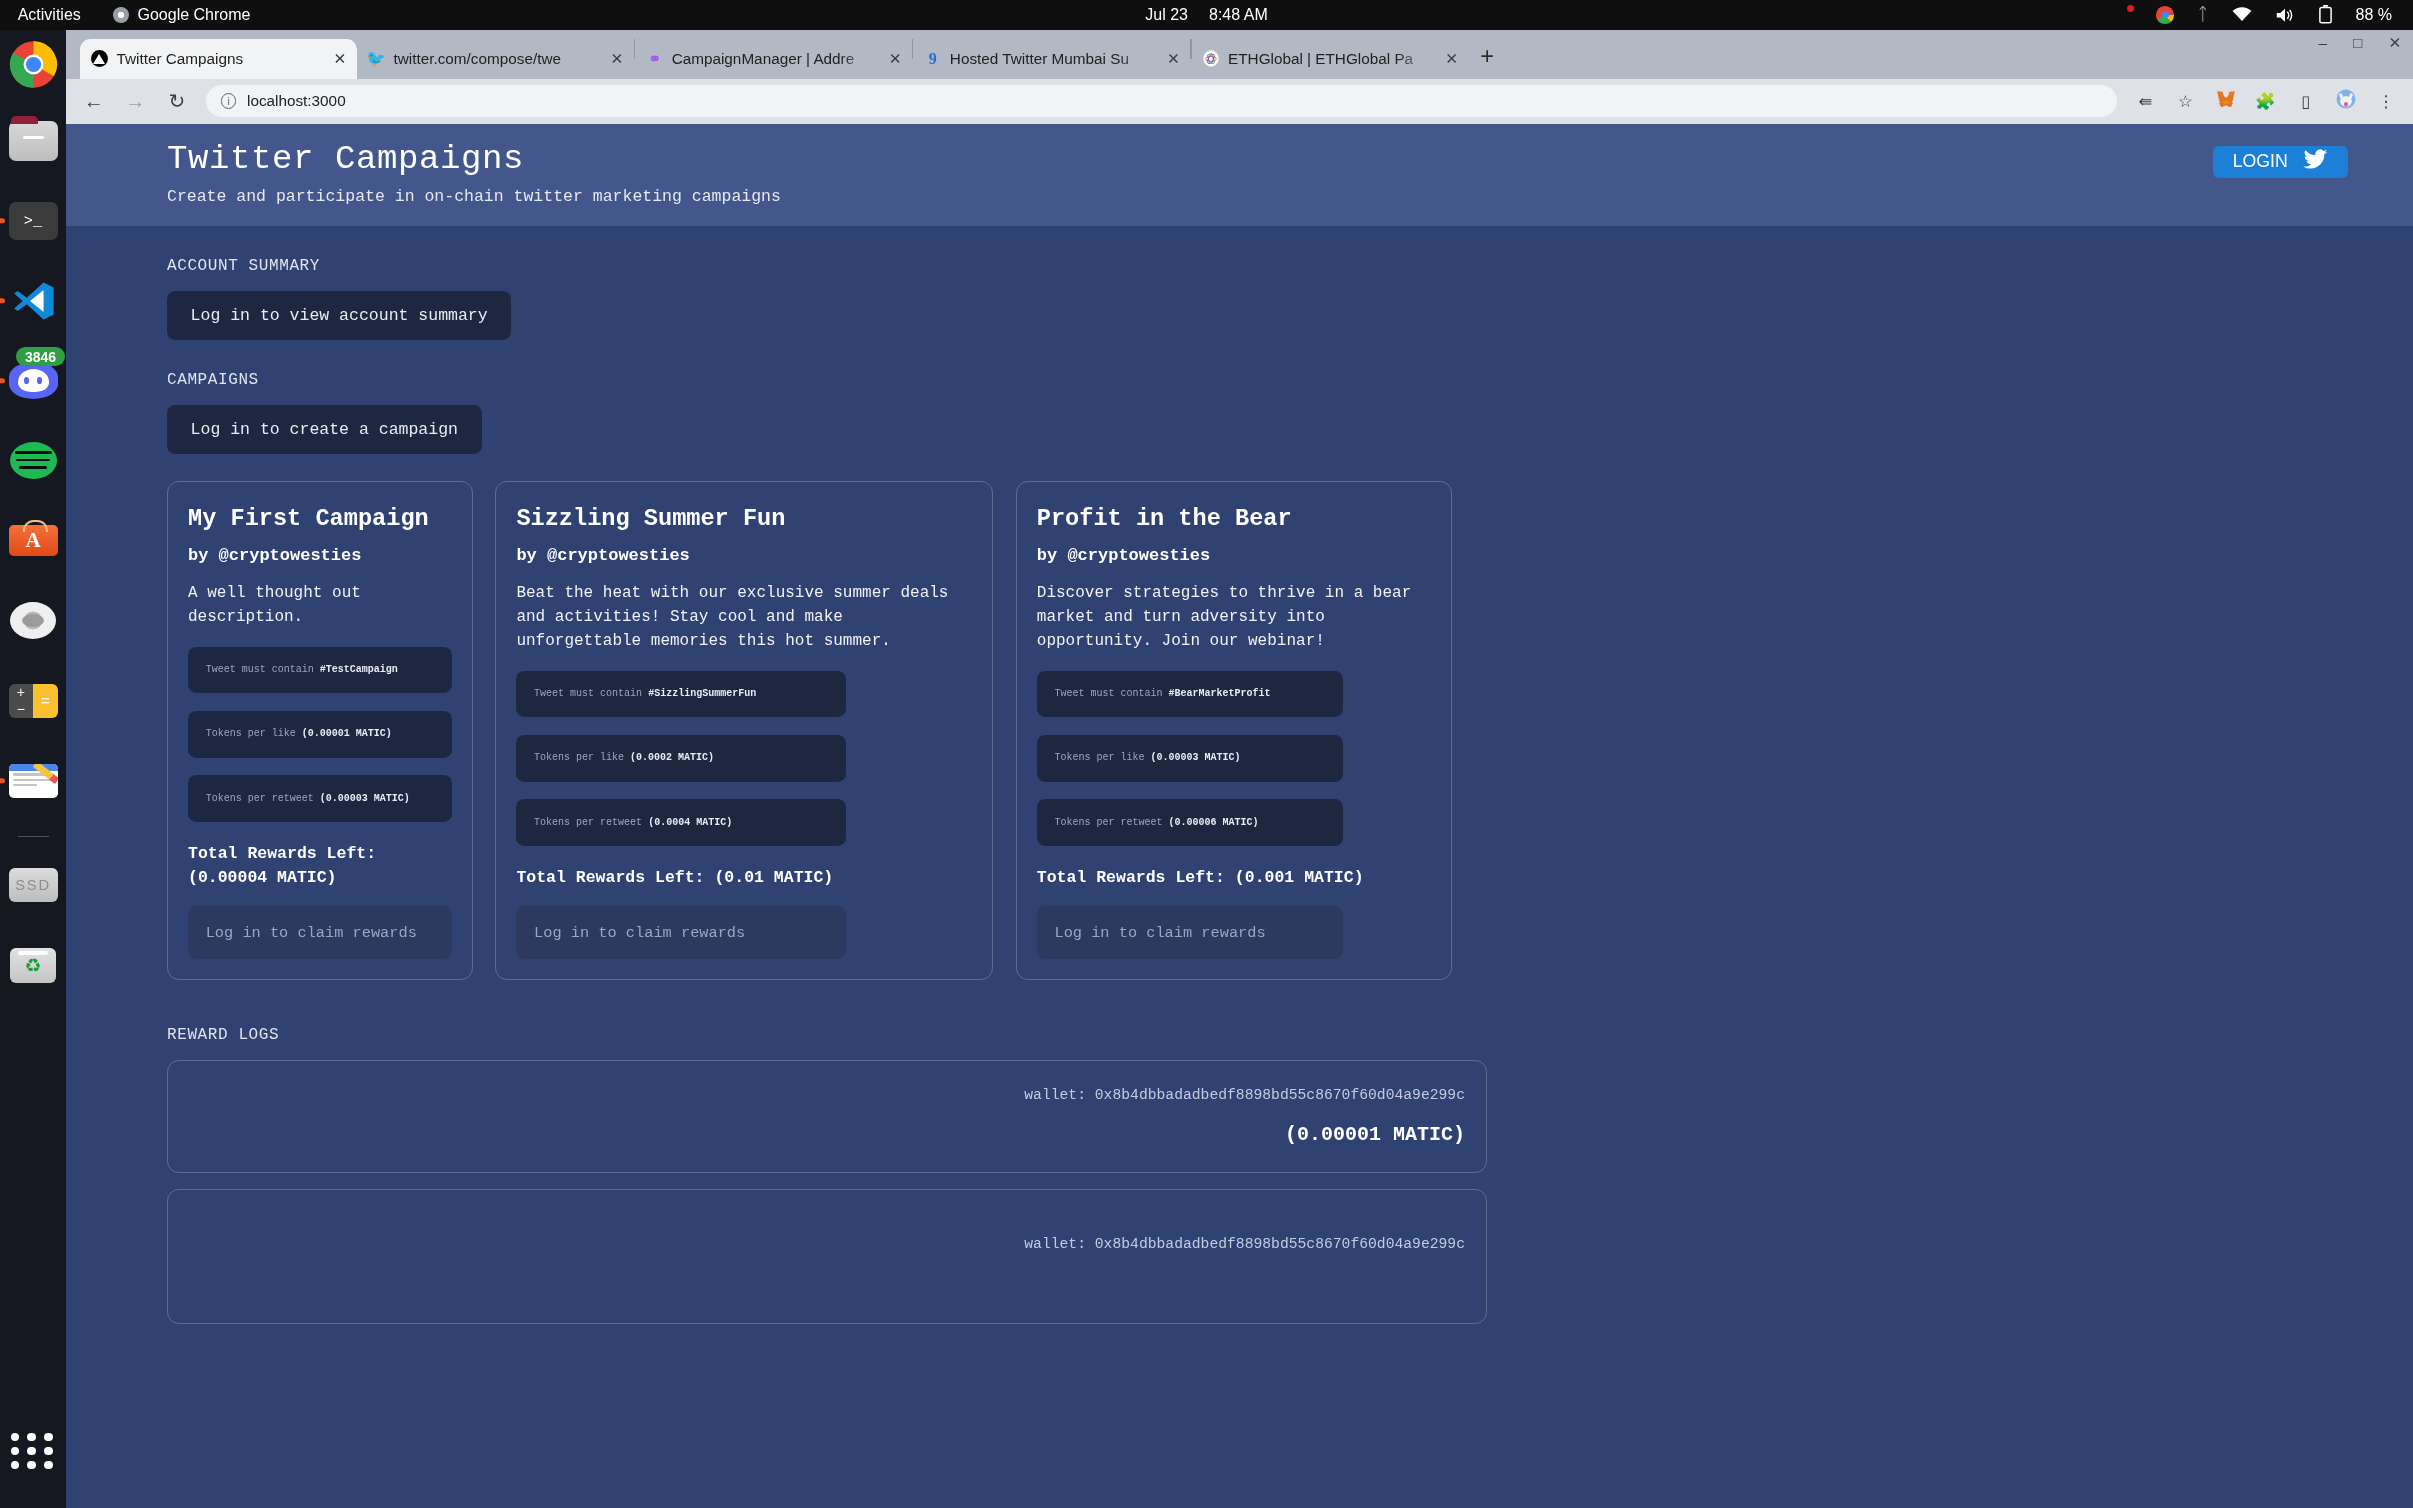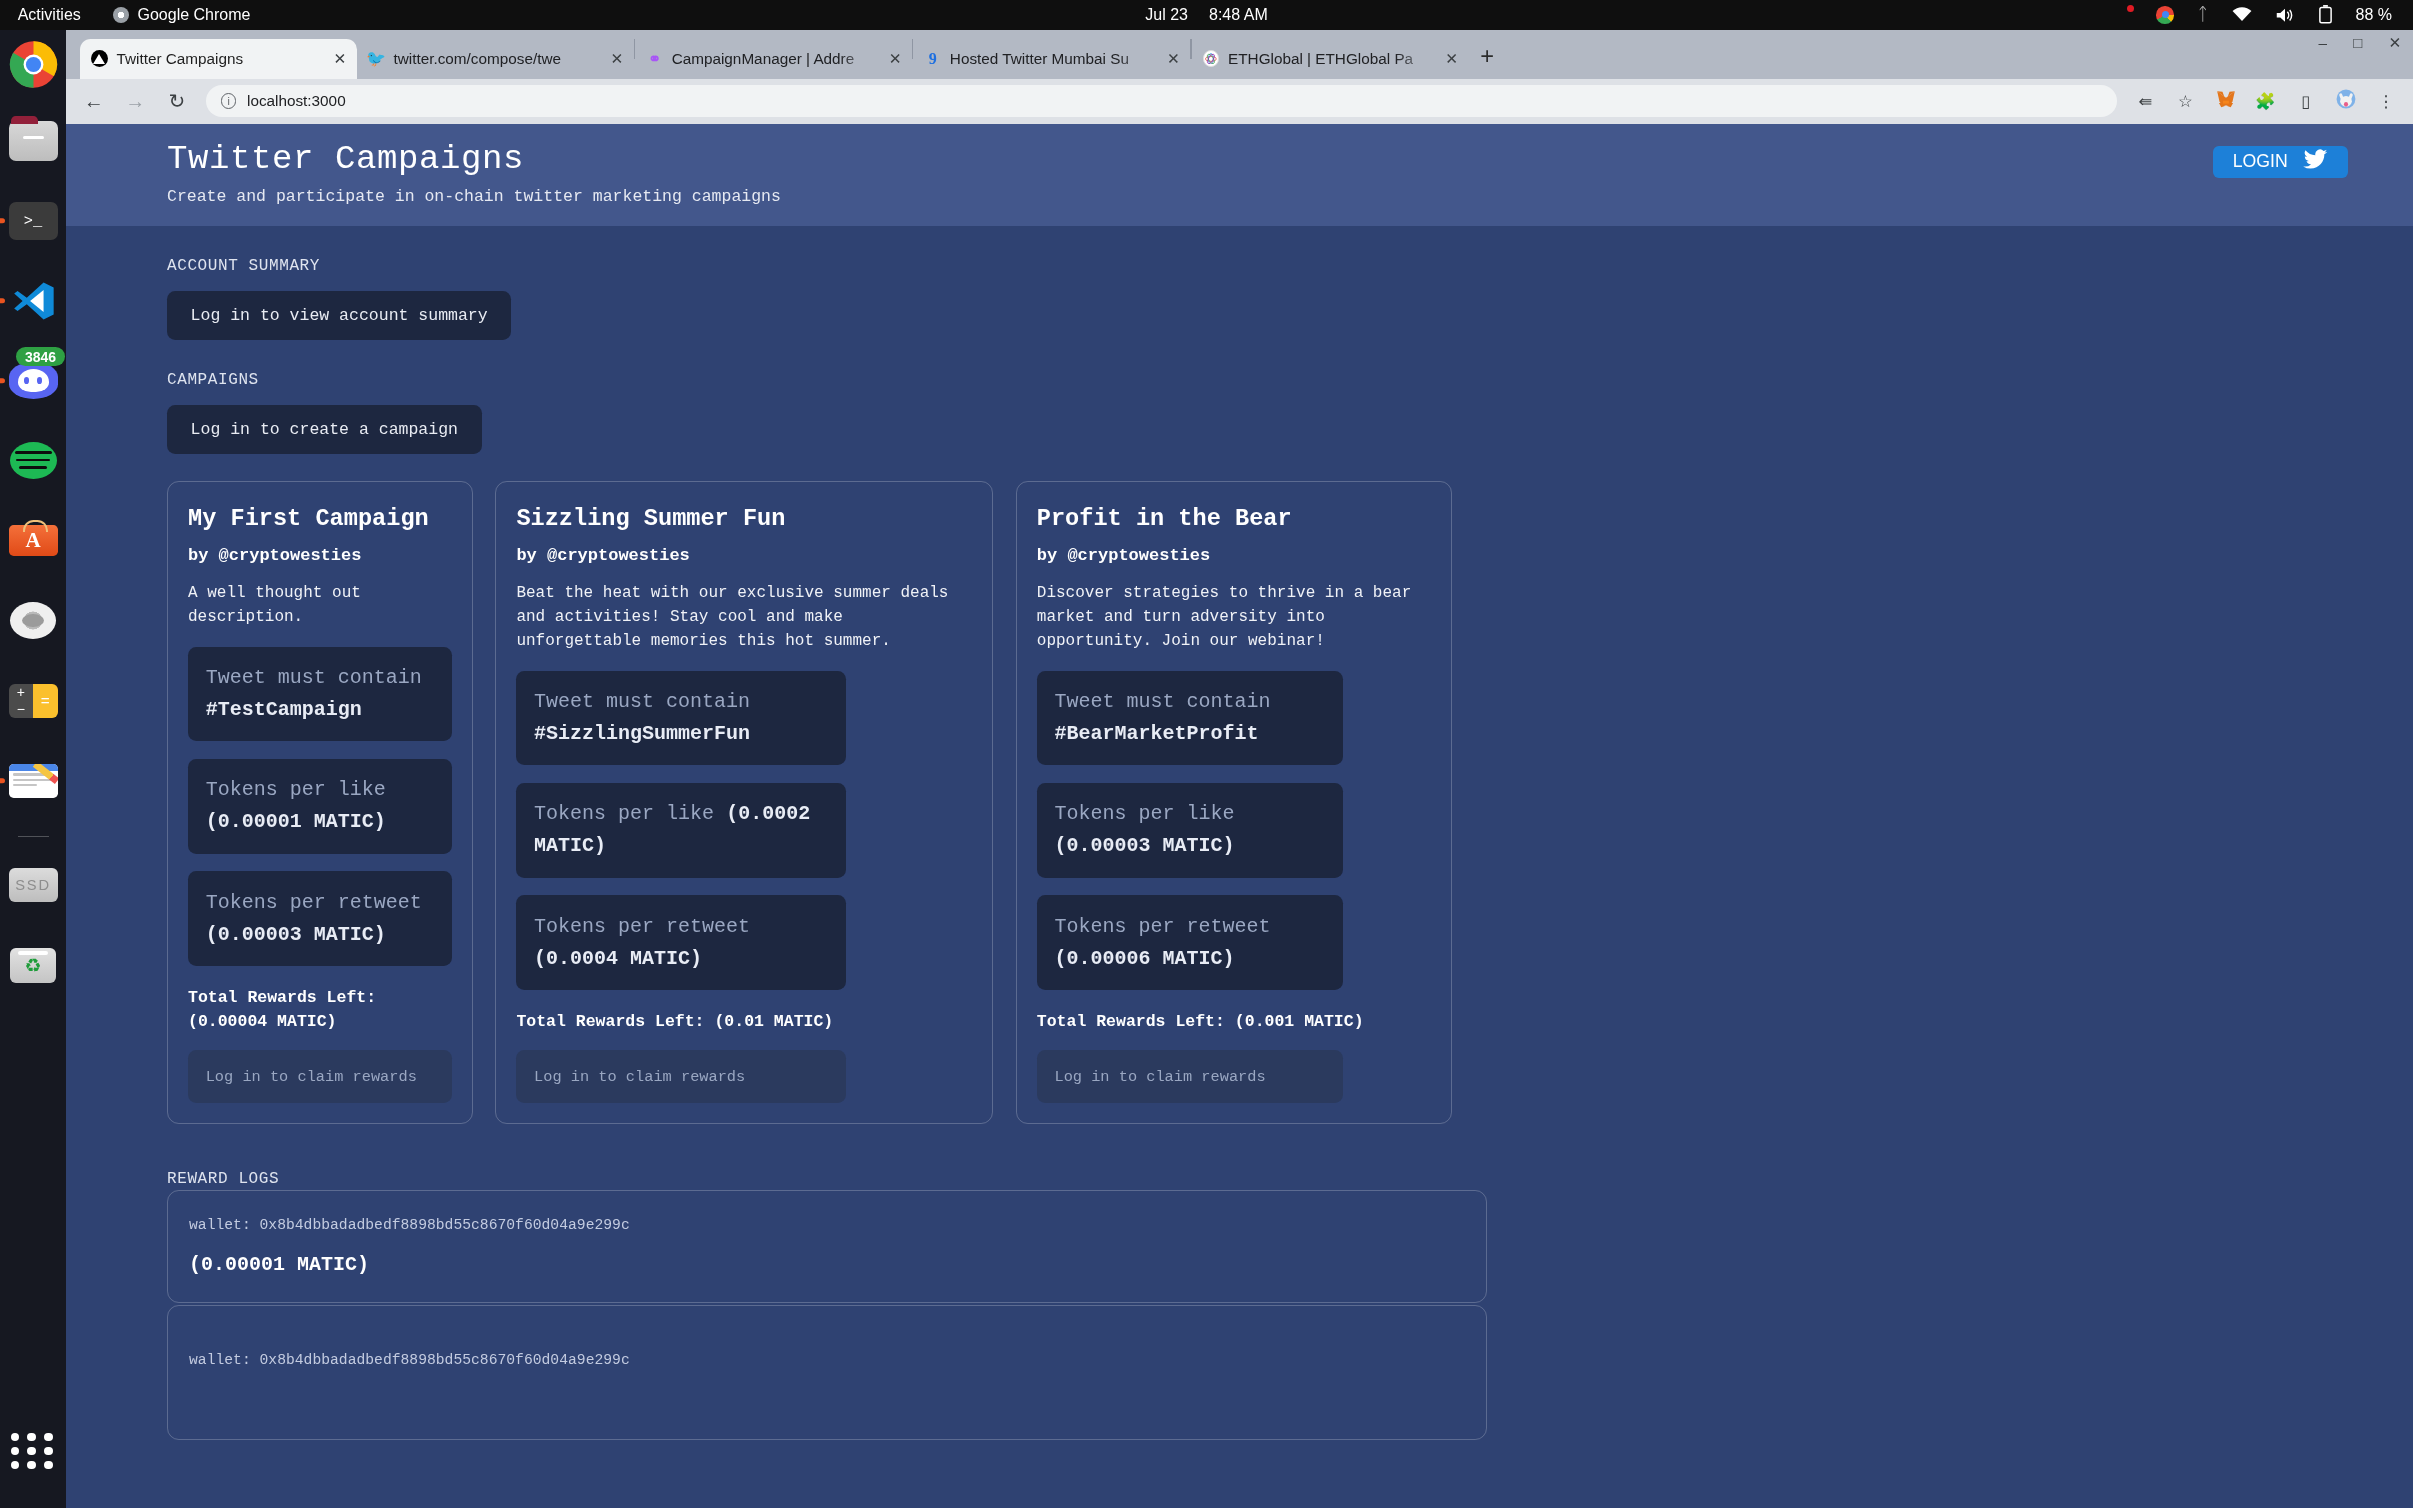--- a/index.html
+++ b/index.html
@@ -230,36 +230,37 @@
     color:#ffffff;
   }
   .card.c1 { width: 306px; }
   .card.c2 { width: 498px; }
   .card.c3 { width: 436px; }
   .card h2 { font-size: 23.6px; font-weight:700; line-height:1.15; }
   .card .by { font-size: 17px; font-weight:700; margin-top: 14px; }
   .card .desc { font-size: 16px; line-height:1.5; margin-top: 16.5px; color:#f0f2f7; }
   .pill {
     background:#1d2740; border-radius:8.2px; padding: 15.3px 17.7px; margin-top: 17.7px;
-    font-size: 20px; color:#9aa7c2; line-height:1.6;
+    font-size: 10px; color:#9aa7c2; line-height:1.6;
   }
   .pill b { color:#e8ecf5; }
   .totals { font-size: 16.5px; font-weight:700; margin-top: 20px; line-height:1.45; }
   .claim {
     background:#2b3a5e; border-radius:8.2px; padding: 15.3px 17.7px; margin-top: 16.5px;
     font-size: 15.3px; color:#9aa7c2; line-height:1.45;
   }
 
   .log-card {
     border: 1.2px solid rgba(255,255,255,0.22);
     border-radius: 11.8px;
-    margin-top: 2px;
+    margin-top: 16px;
     padding: 26px 21px;
     width: 1320px;
     font-family:"Liberation Mono", monospace;
+    text-align:right;
   }
   .log-wallet { font-size: 14.7px; color:#c3cbe0; }
   .log-handle { font-size: 14.7px; color:#c3cbe0; margin-top: 14px; }
   .log-amount { font-size: 20px; font-weight:700; color:#ffffff; margin-top: 20px; }
 </style>
 </head>
 <body>
 
 <div id="topbar">
   <div class="activities">Activities</div>

